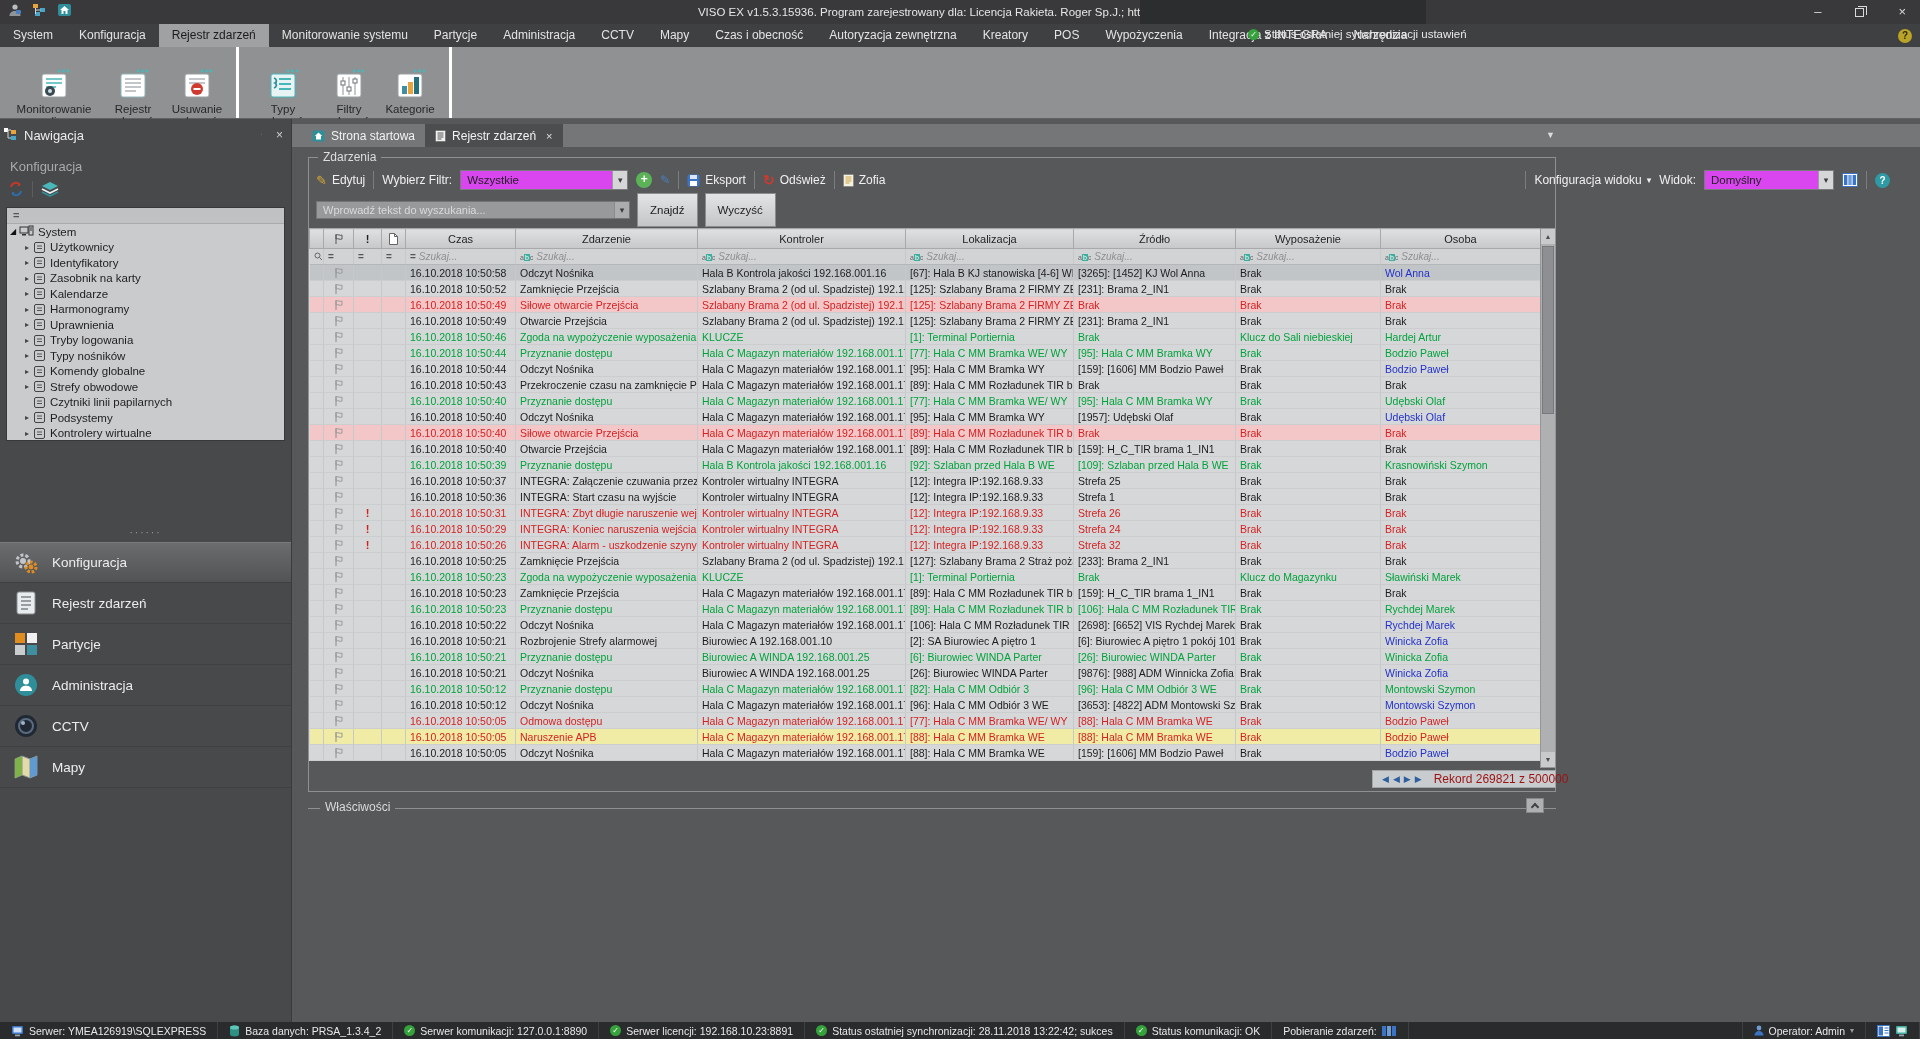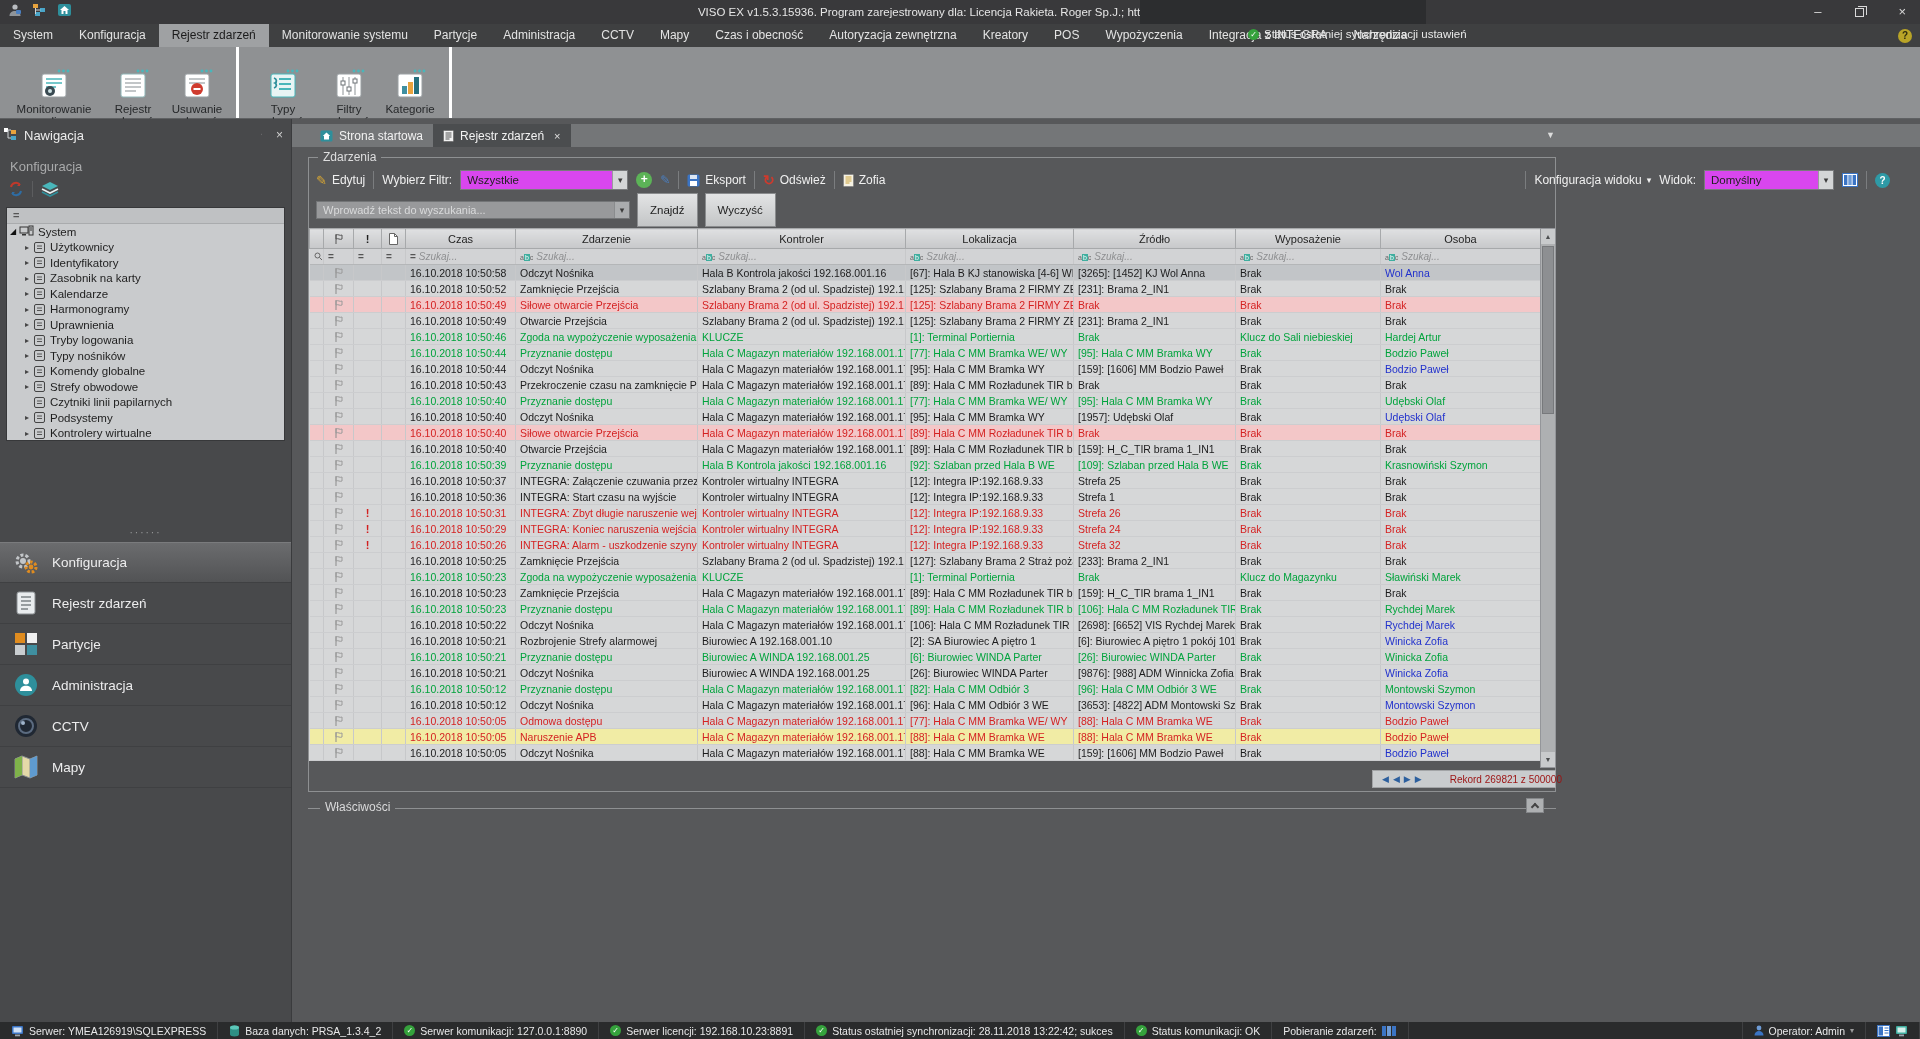--- a/index.html
+++ b/index.html
@@ -47,21 +47,21 @@
   .titem.root .arrow{color:#111}
   .titem .tic{margin:0 4px 0 0}
   .titem.child{padding-left:14px}
   #nav-dots{position:absolute;left:0;top:408px;width:100%;text-align:center;color:#9b9c9e;font-size:10px;letter-spacing:2px}
   #shortcuts{position:absolute;left:0;top:423px;right:0}
   .scut{height:41px;display:flex;align-items:center;gap:12px;padding-left:12px;color:#ededee;font-size:13.5px;border-bottom:1px solid #3f4042}
   .scut.selected{background:linear-gradient(#6b6c6e,#525355);border-top:1px solid #7a7b7d}
 
   
   #main{position:absolute;left:292px;top:119px;right:0;bottom:17px;background:#57585a}
-  #tabstrip{position:absolute;left:0;top:5px;right:0;height:23px;background:#747678;display:flex;align-items:stretch;padding-left:18px}
+  #tabstrip{position:absolute;left:0;top:5px;right:0;height:23px;background:#747678;display:flex;align-items:stretch;padding-left:10px}
   .dtab{display:flex;align-items:center;gap:6px;padding:0 10px;font-size:12px;color:#f2f2f2}
   .dtab.active{background:#4b4d4f}
   .dtab .x{color:#e0e0e0;font-size:11px;padding-left:4px}
   #tabstrip .chev{position:absolute;left:1254px;top:6px;color:#dcdcdc;font-size:9px}
   #groupbox{position:absolute;left:16px;top:38px;width:1248px;height:635px;border:1px solid #8e9092}
   #gb-label{position:absolute;left:26px;top:31px;background:#57585a;padding:0 5px;color:#dededf;font-size:12px}
   #props-line{position:absolute;left:16px;top:689px;width:1248px;border-top:1px solid #8e9092}
   #props-label{position:absolute;left:28px;top:681px;background:#57585a;padding:0 5px;color:#dadadb;font-size:12px}
   #props-chev{position:absolute;left:1234px;top:679px;width:18px;height:15px;background:#aeb0b2;border:1px solid #85878a;display:flex;align-items:center;justify-content:center}
   .chup{width:6px;height:6px;border-left:2px solid #444;border-top:2px solid #444;transform:rotate(45deg);margin-top:3px}
@@ -109,21 +109,21 @@
   
   #vscroll{position:absolute;left:1248px;top:109px;width:16px;height:540px;background:#aeb0b2;border:1px solid #94969a}
   #vscroll .sarr{height:15px;background:#c8cacc;color:#4c4e50;font-size:7px;text-align:center;line-height:15px}
   #vscroll .sthumb{position:absolute;left:1px;top:17px;width:12px;height:168px;background:#8d8f92;border:1px solid #77797c}
   #vscroll .sarr.dn{position:absolute;bottom:0;left:0;right:0}
 
   
   #recnav{position:absolute;left:1080px;top:651px;width:184px;height:18px;background:#c9ccce;border:1px solid #a2a4a6;display:flex;align-items:center;gap:4px;padding:0 5px;font-size:10px;color:#2c5f9e}
   #recnav .rn{font-size:9px}
   #recnav .bar{width:2px;height:9px;background:#2c5f9e}
-  #rec-text{color:#9c1212;font-size:10px;margin-left:20px;white-space:nowrap}
+  #rec-text{color:#9c1212;font-size:12px;margin-left:4px;white-space:nowrap}
 
   
   #statusbar{position:absolute;left:0;bottom:0;width:1920px;height:17px;background:#2a2b2c;display:flex;align-items:center;color:#e8e8e9;font-size:10.5px}
   .sitem{display:flex;align-items:center;gap:5px;padding:0 11px;height:100%;border-right:1px solid #3f4042;white-space:nowrap}
   .chk{width:11px;height:11px;border-radius:50%;background:#35a23c;color:#fff;font-size:8px;text-align:center;line-height:11px}
   .pbar{width:4px;height:10px;background:#3b74c4;margin-right:1px}
   .pbar.lt{background:#6d9bd6}
   #sb-right{margin-left:auto;display:flex;align-items:center;height:100%}
 </style>
 </head>

